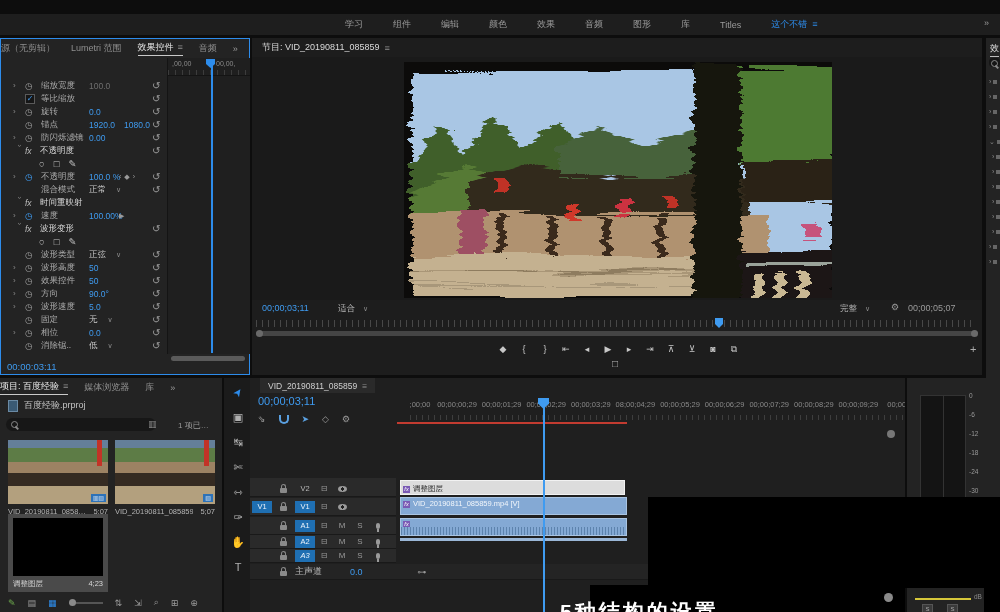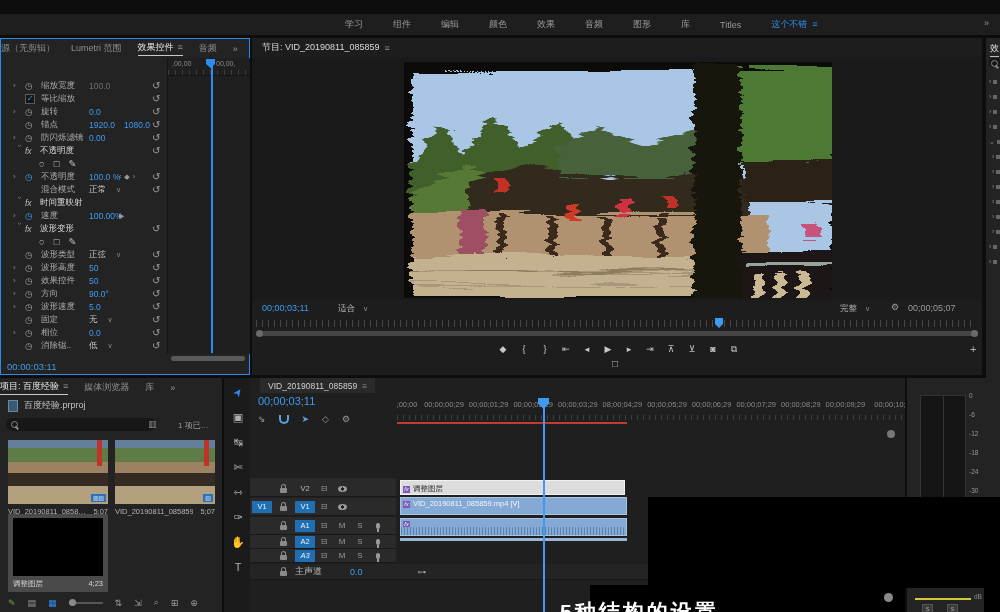--- a/index.html
+++ b/index.html
@@ -104,21 +104,21 @@
   
   #tools{left:222px;top:378px;width:28px;height:234px;background:#1b1b1b;border-left:2px solid #0d0d0d;border-right:2px solid #0d0d0d;}
   #tools .tool{position:absolute;left:0;width:28px;text-align:center;color:#b0b0b0;font-size:11px;}
   #tools .tool.active{color:#2d8ceb;}
   
   #timeline{left:250px;top:378px;width:655px;height:234px;background:#1f1f1f;}
   #tl-tab{position:absolute;left:10px;top:0;height:15px;display:flex;align-items:center;gap:5px;font-size:8.5px;color:#cfcfcf;background:#2a2a2a;padding:0 8px;}
   #tl-tc{position:absolute;left:8px;top:17px;color:#3f9bf0;font-size:11px;}
   #tl-icons{position:absolute;left:8px;top:36px;display:flex;gap:13px;align-items:center;color:#9a9a9a;font-size:9px;}
   #tl-icons .blue{color:#5aa0e0;}
-  #tl-ruler{position:absolute;left:147px;top:20px;width:508px;height:22px;
+  #tl-ruler{position:absolute;left:160px;top:20px;width:508px;height:22px;
      background:repeating-linear-gradient(90deg,#3e3e3e 0 1px,transparent 1px 6px);background-size:100% 5px;background-position:0 17px;background-repeat:no-repeat;}
   #tl-ruler span{position:absolute;top:2px;font-size:7.5px;color:#8a8a8a;transform:translateX(-50%);white-space:nowrap;}
   #renderbar{position:absolute;left:147px;top:44px;width:230px;height:2px;background:#c23b30;}
   #tl-ph{position:absolute;left:293px;top:20px;width:2px;height:214px;background:#3f9bf0;z-index:4;}
   #tl-phm{position:absolute;left:288px;top:20px;width:11px;height:11px;background:#3f9bf0;clip-path:polygon(0 0,100% 0,100% 50%,50% 100%,0 50%);z-index:4;}
   .trh{position:absolute;left:0;width:146px;background:#2a2a2a;display:flex;align-items:center;border-bottom:1px solid #191919;box-sizing:border-box;}
   .trh .srcbadge{width:20px;height:12px;background:#1f6fb2;color:#eaf2fa;font-size:7.5px;text-align:center;line-height:12px;margin-left:2px;}
   .trh .srcspace{width:22px;}
   .trh .nbadge{width:20px;height:12px;font-size:7.5px;text-align:center;line-height:12px;color:#b8b8b8;margin-left:4px;}
   .trh .nbadge.active{background:#1f6fb2;color:#eaf2fa;}

